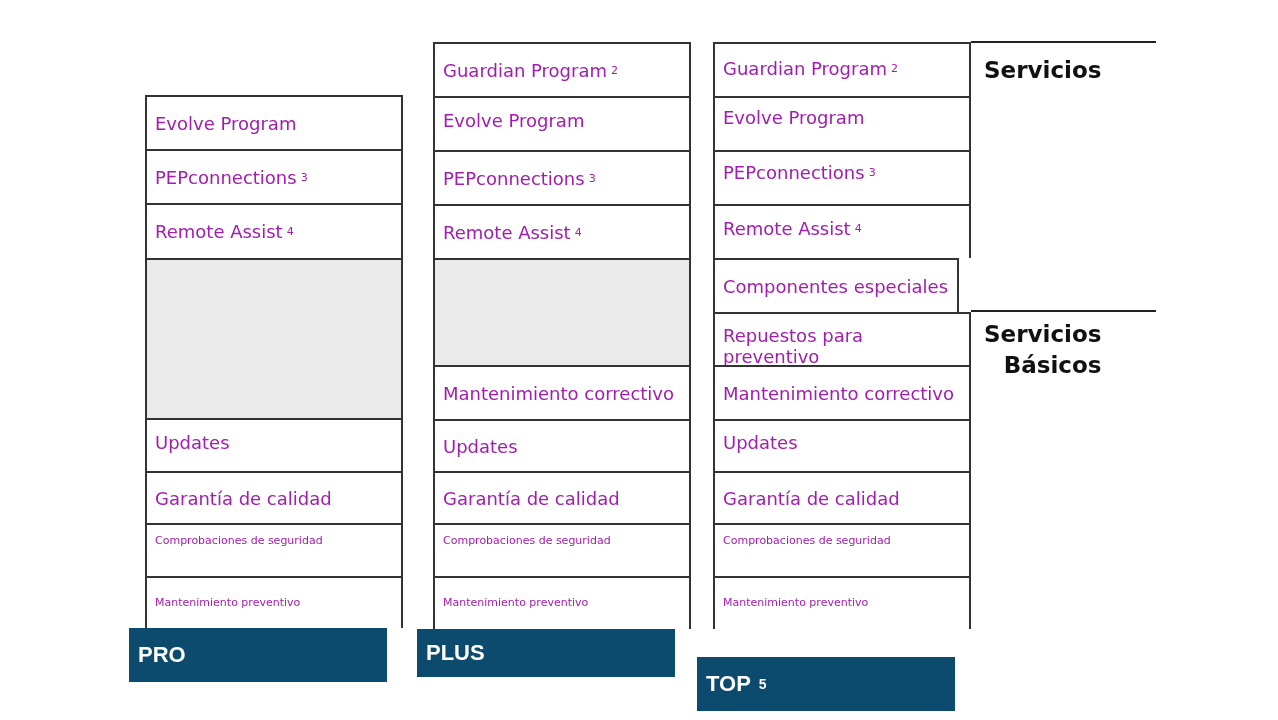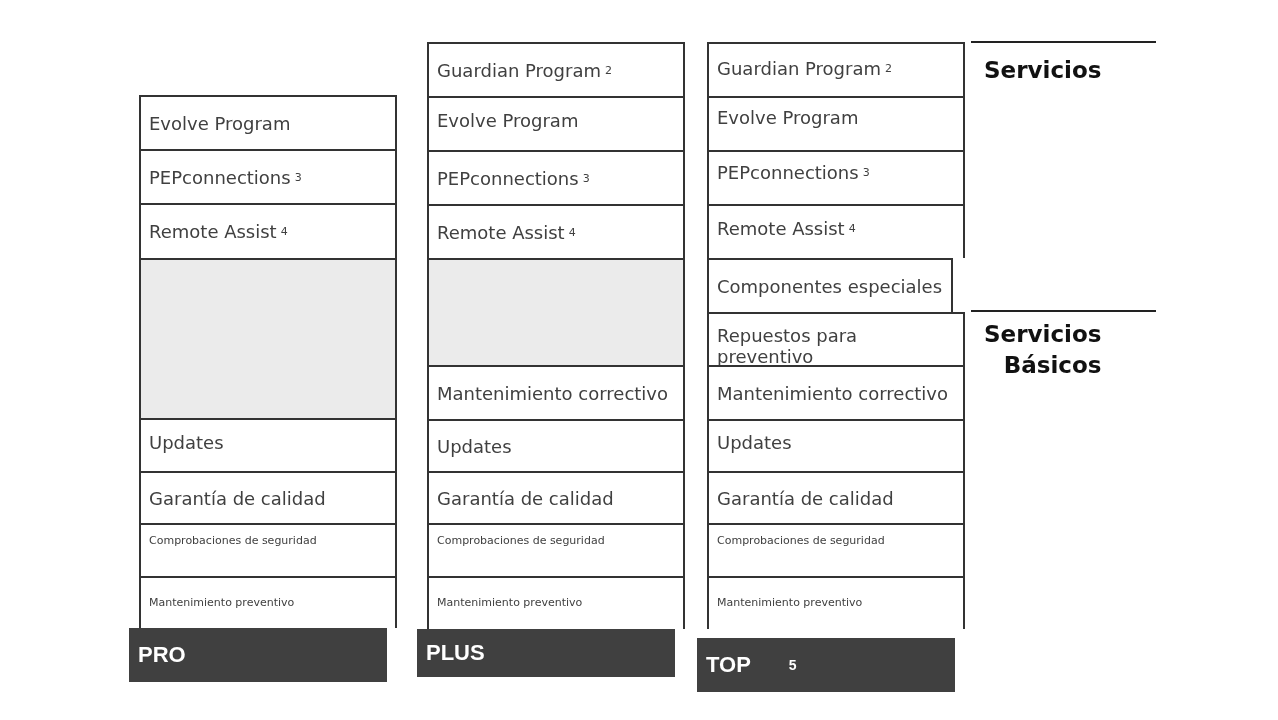--- a/index.html
+++ b/index.html
@@ -2,31 +2,31 @@
 <html><head>
 <meta charset="utf-8">
 <style>
   html, body { margin: 0; padding: 0; }
   body {
     width: 1278px; height: 720px; background: #ffffff; position: relative; overflow: hidden;
     font-family: "DejaVu Sans", "Liberation Sans", sans-serif; color: #2b2b2b;
   }
   .col { position: absolute; }
   .cell {
-    position: absolute; left: 10px; box-sizing: border-box;
+    position: absolute; left: 16px; box-sizing: border-box;
     border-left: 2px solid #333; border-right: 2px solid #333; border-top: 2px solid #333;
     background: #fff; font-size: 18px; line-height: 21px; padding: 0 8px;
-    display: flex; align-items: center; color: #404040;
+    display: flex; align-items: center; color: #a21caf;
   }
   .cell.small { font-size: 11px; line-height: 21px; }
   .cell.gray { background: #ebebeb; }
   .cell sup { font-size: 11px; vertical-align: 7px; margin-left: 4px; }
   .tier {
     position: absolute; left: 0; box-sizing: border-box;
-    background: #404040; color: #fff; font-weight: bold; font-size: 22px;
+    background: #0c4a6e; color: #fff; font-weight: bold; font-size: 22px;
     display: flex; align-items: center; padding-left: 9px;
     font-family: "Liberation Sans", "DejaVu Sans", sans-serif;
   }
   .tier sup { font-size: 14px; vertical-align: 14px; margin-left: 8px; }
   .legend-line { position: absolute; height: 2px; background: #222; }
   .legend-title {
     position: absolute; font-weight: bold; font-size: 23px; line-height: 31px; color: #111; text-align: right;
   }
   .legend-title sup { font-size: 13px; vertical-align: 10px; }
 </style>
@@ -130,21 +130,21 @@
   </div>
   <div class="cell" style="top:471px; width:258px; height:52px;">
     <span>Garantía de calidad</span>
   </div>
   <div class="cell small" style="top:523px; width:258px; height:53px; align-items:flex-start; padding-top:5px; padding-right:40px;">
     <span>Comprobaciones de seguridad</span>
   </div>
   <div class="cell small" style="top:576px; width:258px; height:53px; align-items:flex-start; padding-top:14px;">
     <span>Mantenimiento preventivo</span>
   </div>
-  <div class="tier" style="top:638px; width:258px; height:54px;gap:30px;">
+  <div class="tier" style="top:657px; width:258px; height:54px;">
     <span>TOP</span>
       <sup>5</sup>
   </div>
 </div>
 
 <div class="legend-line" style="left:971px; top:41px; width:185px;"></div>
 <div class="legend-title" style="left:984px; top:55px;">
   <div>Servicios</div>
 </div>
 

